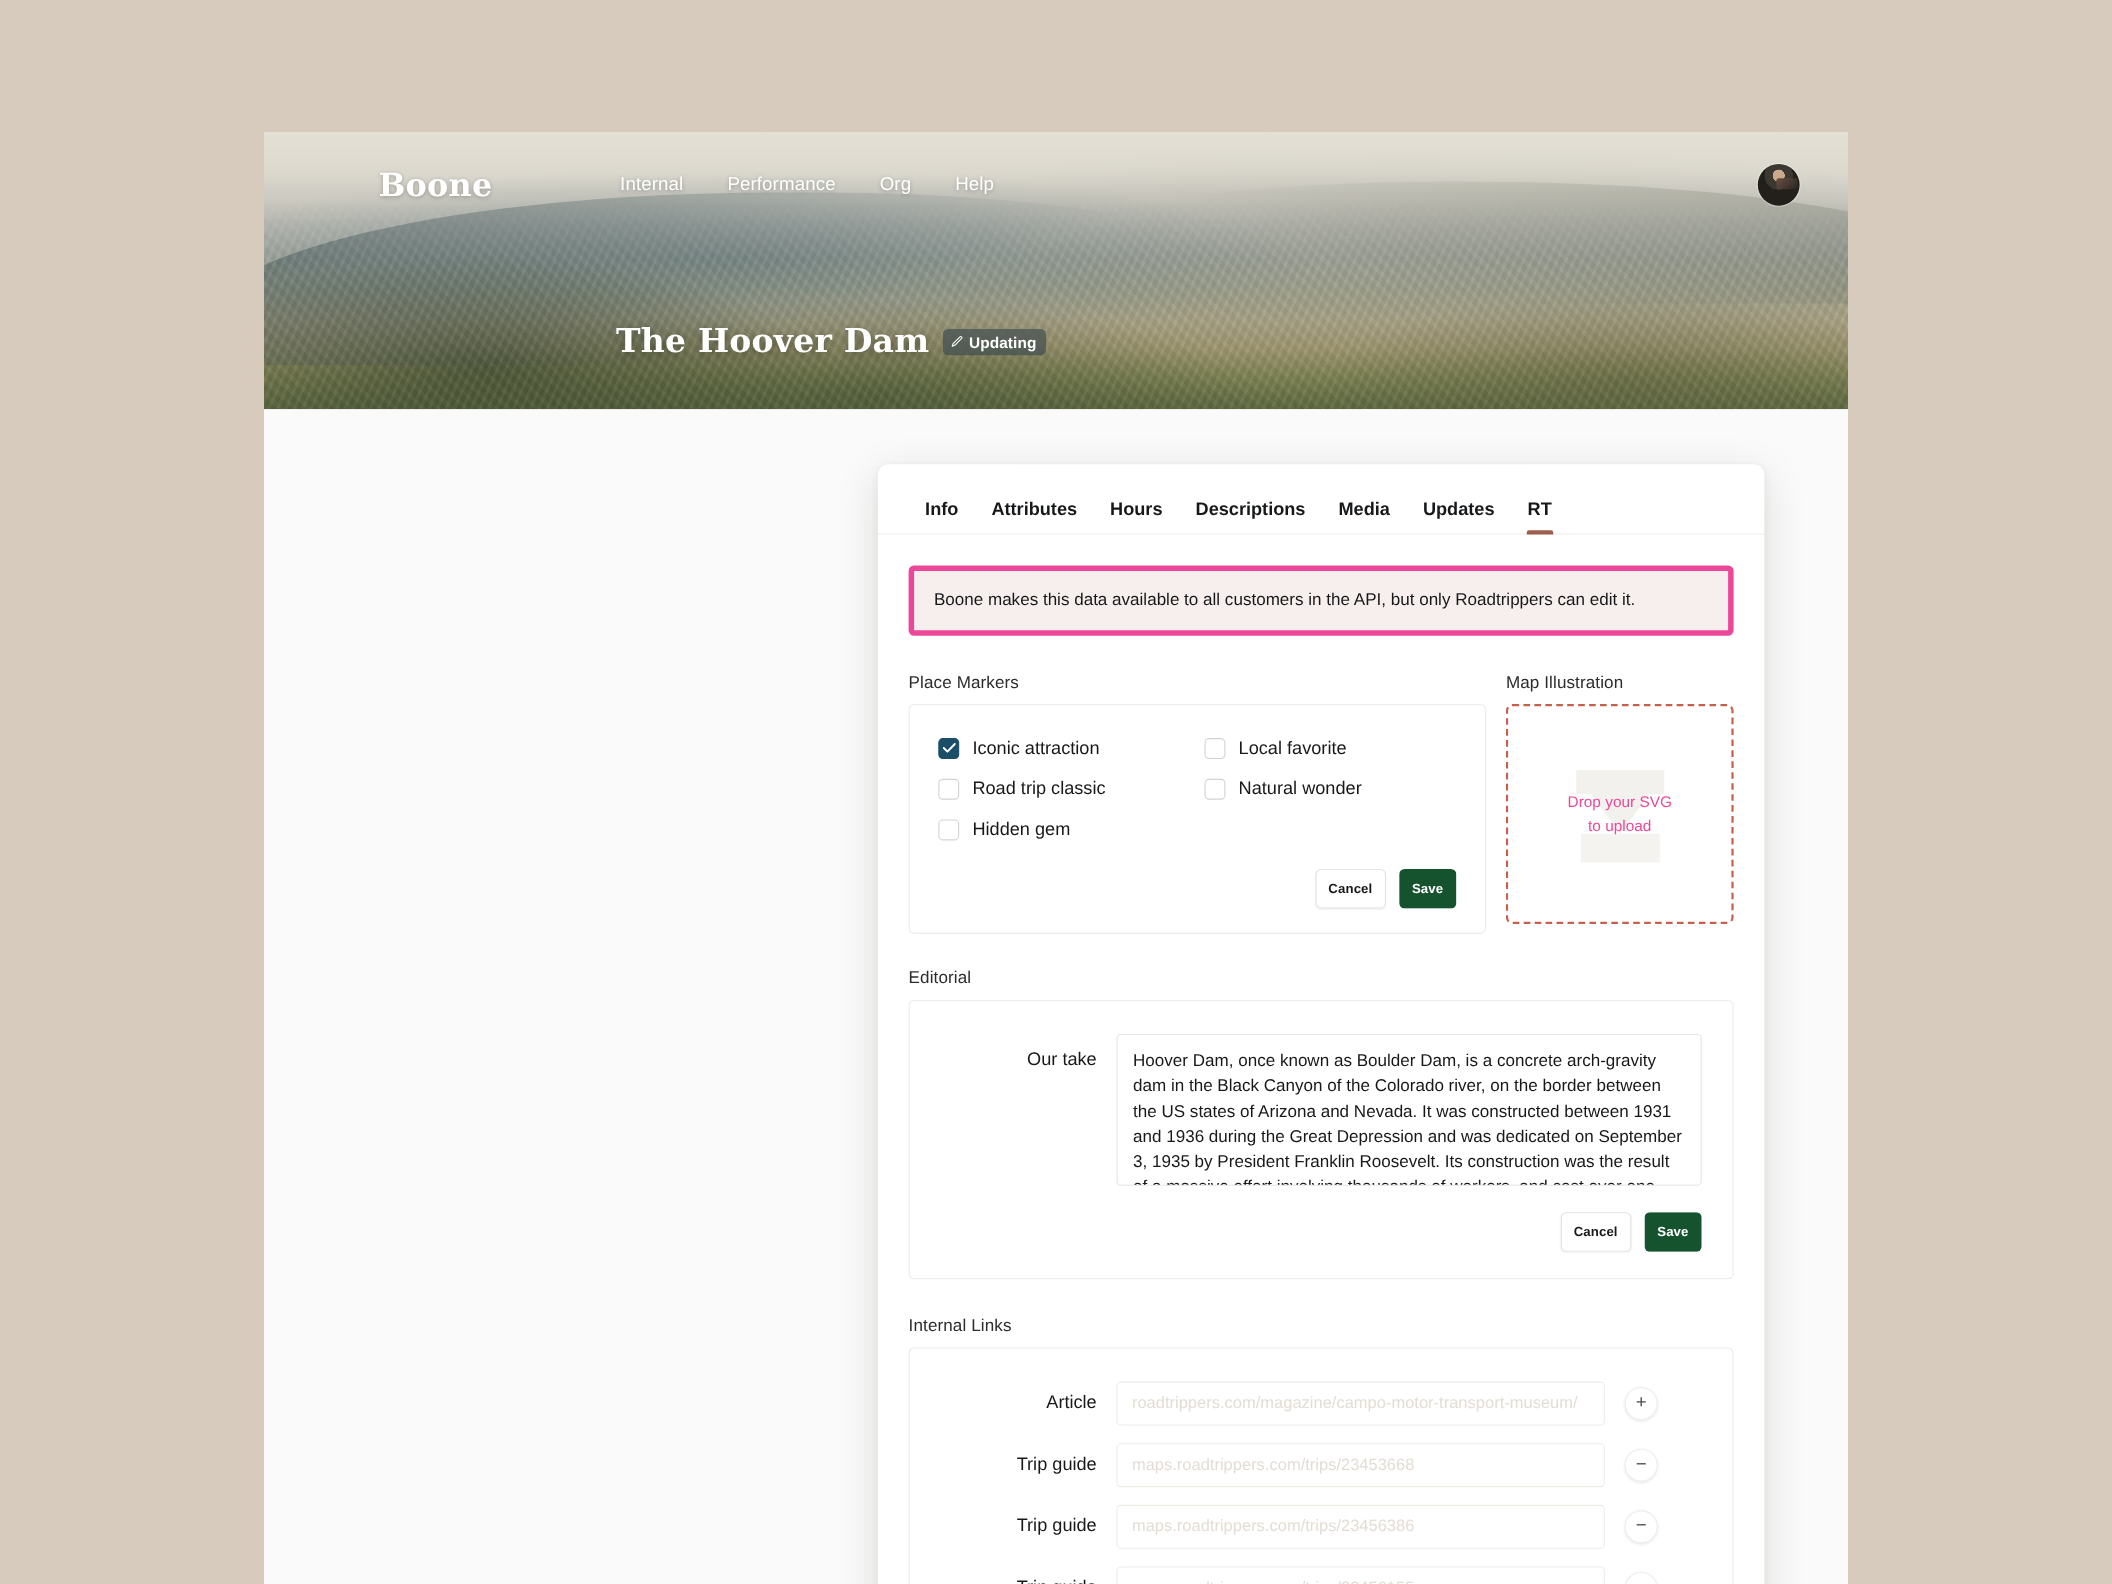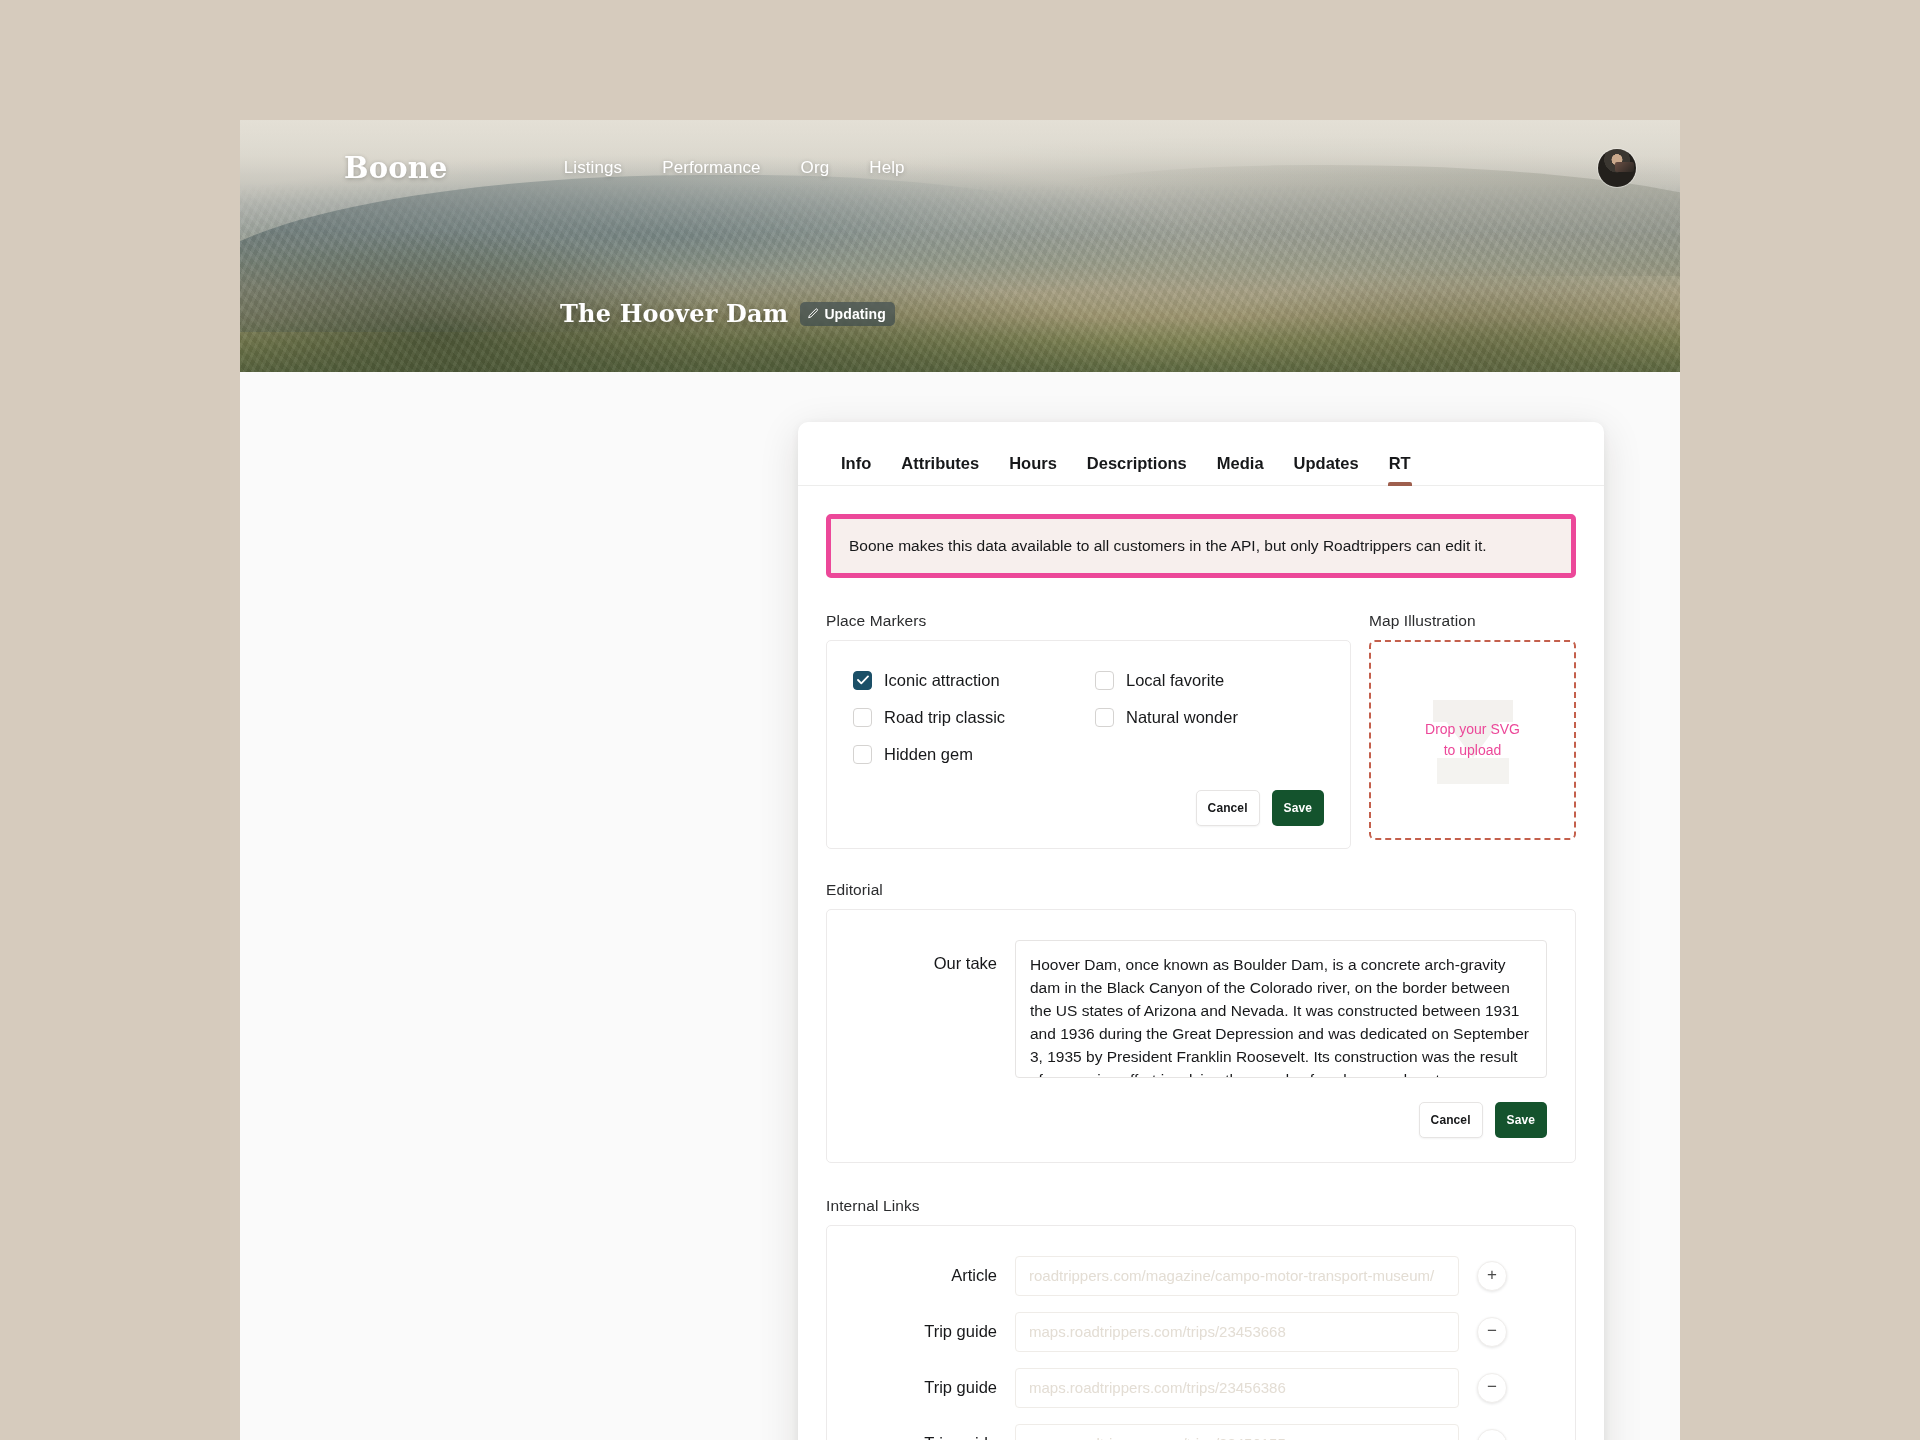--- a/index.html
+++ b/index.html
@@ -108,21 +108,21 @@
     border-radius: 2px;
   }
 
   
   #hero-title-row {
     position: absolute; left: 320px; bottom: 44px;
     display: flex; align-items: center; gap: 12px;
   }
   #page-title {
     color: #fff; font-family: "DejaVu Serif", "Liberation Serif", serif;
-    font-size: 24px; font-weight: 700; letter-spacing: .2px;
+    font-size: 30px; font-weight: 700; letter-spacing: .2px;
     text-shadow: 0 2px 8px rgba(0,0,0,.3);
   }
   #status-badge {
     display: inline-flex; align-items: center; gap: 5px;
     background: rgba(44,62,74,.55); color: #fff;
     padding: 4px 9px 4px 7px; border-radius: 5px;
     font-size: 14px; font-weight: 600; letter-spacing: .1px;
     backdrop-filter: blur(2px); cursor: pointer;
   }
   #pencil-icon { display: block; }
@@ -272,21 +272,21 @@
   <div id="hero">
     <div id="hero-photo">
       <div id="hero-ridge-a"></div>
       <div id="hero-ridge-b"></div>
     </div>
     <div id="hero-haze"></div>
 
     <div id="top-nav">
       <div id="brand-logo">Boone</div>
       <div id="nav-links">
-        <div class="nav-link">Listings</div>
+        <div class="nav-link">Internal</div>
         <div class="nav-link">Performance</div>
         <div class="nav-link">Org</div>
         <div class="nav-link">Help</div>
       </div>
       <div id="avatar"></div>
     </div>
 
     <div id="hero-title-row">
       <div id="page-title">The Hoover Dam</div>
       <div id="status-badge">

